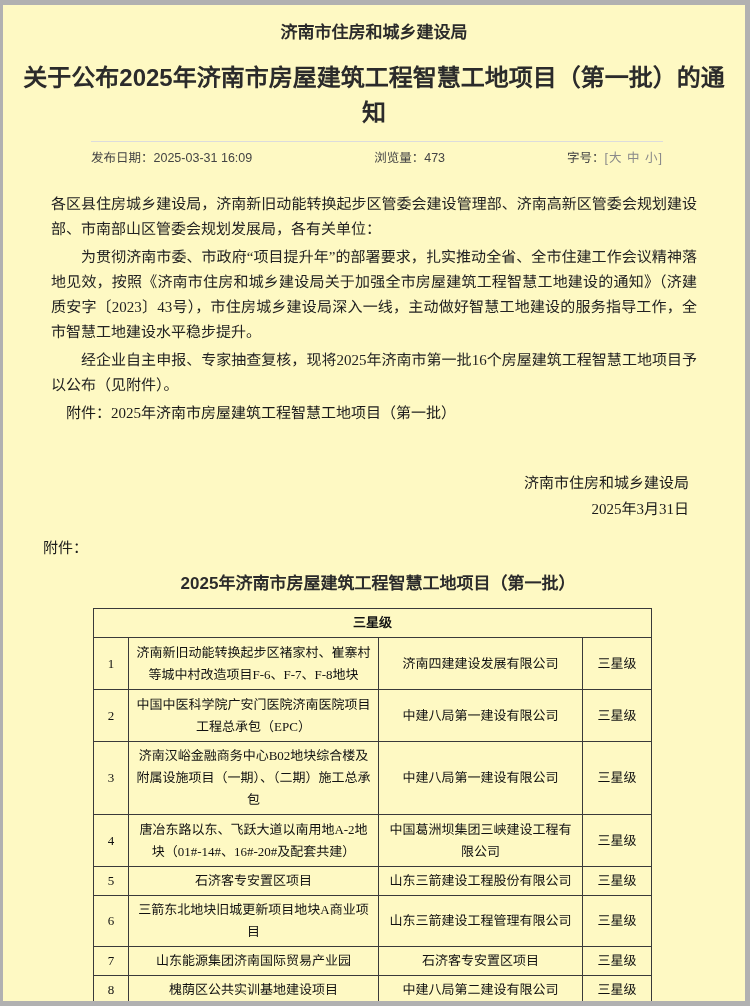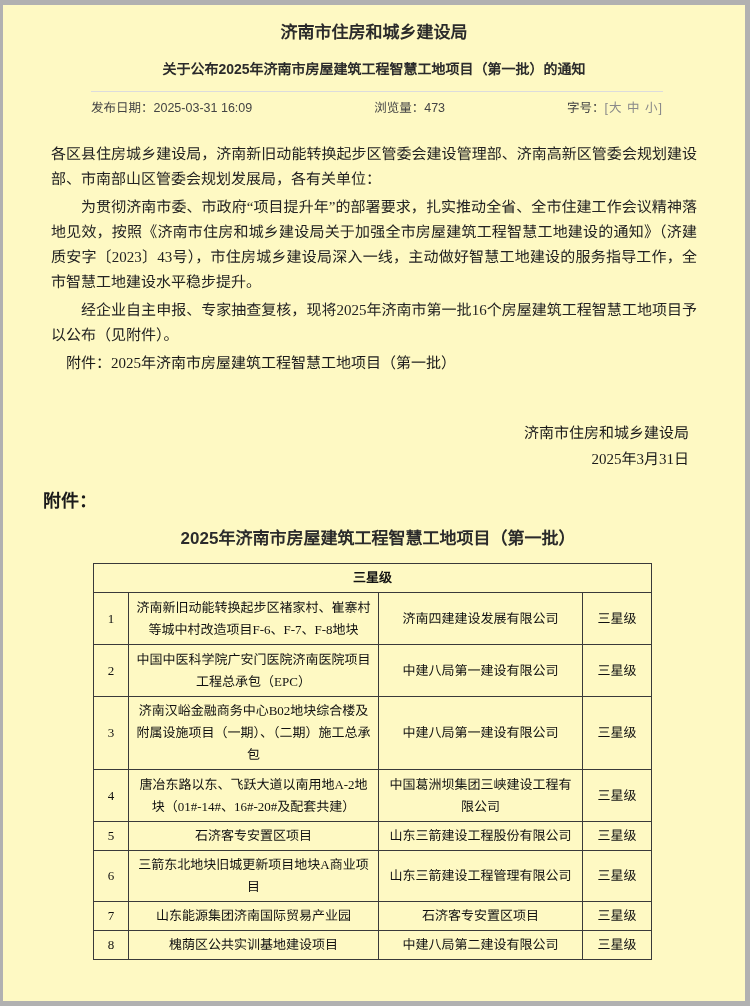--- a/index.html
+++ b/index.html
@@ -22,21 +22,21 @@
     margin: 13px 0 0 0;
     text-align: center;
     font-size: 17px;
     font-weight: bold;
     color: #2b2b2b;
     font-family: "Liberation Sans", sans-serif;
   }
   .doc-title {
     margin: 15px 20px 13px 20px;
     text-align: center;
-    font-size: 14px;
+    font-size: 24px;
     font-weight: bold;
     color: #2b2b2b;
   }
   .meta-divider {
     width: 572px;
     margin: 0 0 0 88px;
     border: none;
     border-top: 1px solid #dcdcdc;
   }
   .meta-bar {
@@ -69,22 +69,21 @@
   .signature {
     margin: 44px 56px 0 0;
     text-align: right;
     font-family: "Liberation Serif", serif;
     font-size: 15px;
     line-height: 26px;
   }
   .attachment-label {
     margin: 14px 0 0 40px;
     font-family: "Liberation Serif", serif;
-    font-size: 18px;
-    font-weight: bold;
+    font-size: 15px;
   }
   .table-title {
     margin: 12px 0 14px 0;
     width: 750px;
     text-align: center;
     font-size: 17px;
     font-weight: bold;
     color: #2b2b2b;
     font-family: "Liberation Sans", sans-serif;
   }

